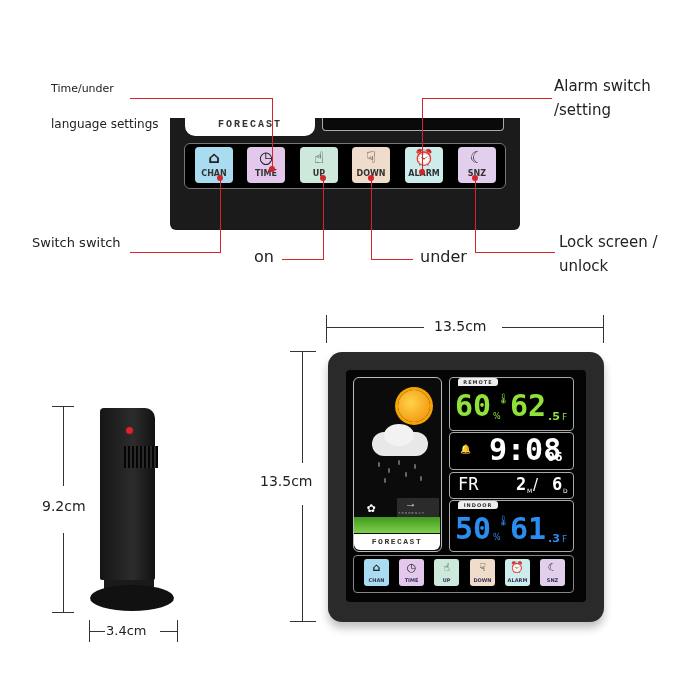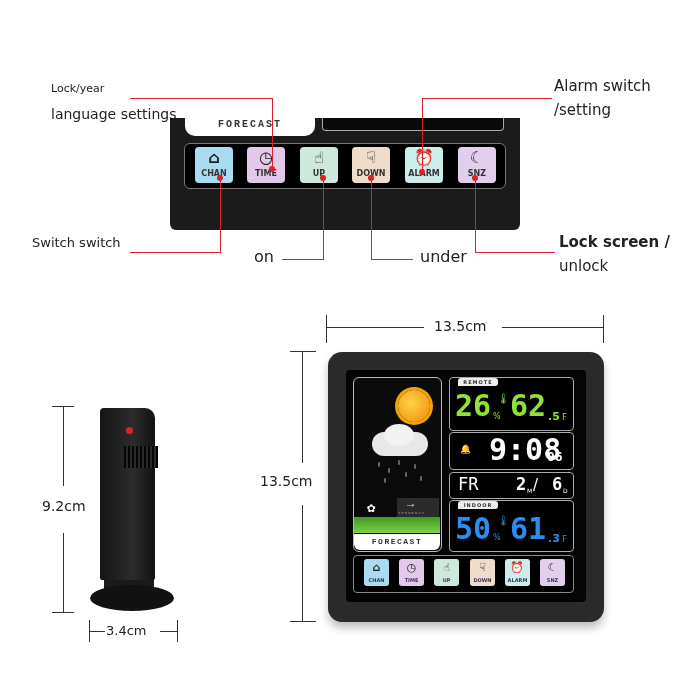--- a/index.html
+++ b/index.html
@@ -105,28 +105,28 @@
 <div class="dot" style="left:320px;top:175px;"></div>
 
 <div class="red" style="left:371px;top:259px;width:42px;height:1px;"></div>
 <div class="red" style="left:371px;top:178px;width:1px;height:82px;"></div>
 <div class="dot" style="left:368px;top:175px;"></div>
 
 <div class="red" style="left:475px;top:252px;width:80px;height:1px;"></div>
 <div class="red" style="left:475px;top:178px;width:1px;height:75px;"></div>
 <div class="dot" style="left:472px;top:175px;"></div>
 
-<div class="lbl" style="left:51px;top:82px;font-size:11px;">Lock/year</div>
-<div class="lbl" style="left:51px;top:106px;font-size:14px;">language settings</div>
+<div class="lbl" style="left:51px;top:82px;font-size:11px;">Time/under</div>
+<div class="lbl" style="left:51px;top:117px;font-size:12px;">language settings</div>
 <div class="lbl" style="left:554px;top:77px;font-size:15px;">Alarm switch</div>
 <div class="lbl" style="left:554px;top:101px;font-size:15px;">/setting</div>
 <div class="lbl" style="left:32px;top:235px;font-size:13px;">Switch switch</div>
 <div class="lbl" style="left:254px;top:247px;font-size:16px;">on</div>
 <div class="lbl" style="left:420px;top:247px;font-size:16px;">under</div>
-<div class="lbl" style="left:559px;top:233px;font-size:15px;font-weight:bold;">Lock screen /</div>
+<div class="lbl" style="left:559px;top:233px;font-size:15px;">Lock screen /</div>
 <div class="lbl" style="left:559px;top:257px;font-size:15px;">unlock</div>
 
 <div class="dim" style="left:326px;top:327px;width:98px;height:1px;"></div>
 <div class="dim" style="left:502px;top:327px;width:102px;height:1px;"></div>
 <div class="dim" style="left:326px;top:315px;width:1px;height:28px;"></div>
 <div class="dim" style="left:603px;top:315px;width:1px;height:28px;"></div>
 <div class="lbl" style="left:434px;top:318px;font-size:14px;">13.5cm</div>
 
 <div class="dim" style="left:302px;top:351px;width:1px;height:112px;"></div>
 <div class="dim" style="left:302px;top:505px;width:1px;height:117px;"></div>
@@ -168,21 +168,21 @@
 <div class="drop" style="left:420px;top:476px;"></div>
 <div id="flower" class="abs">✿</div>
 <div id="tendency" class="abs"></div>
 <div id="tend-arrow" class="abs">→</div>
 <div id="tend-txt" class="abs">TENDENCY</div>
 <div id="grass" class="abs"></div>
 <div id="fc-label" class="abs">FORECAST</div>
 
 <div id="p-remote" class="panel"></div>
 <div class="tag" style="left:458px;top:378px;width:40px;">REMOTE</div>
-<div class="seg" style="left:455px;top:391px;font-size:30px;color:#8fe23a;">26</div>
+<div class="seg" style="left:455px;top:391px;font-size:30px;color:#8fe23a;">60</div>
 <div class="small" style="left:493px;top:412px;font-size:8px;color:#8fe23a;">%</div>
 <div class="small" style="left:497px;top:393px;font-size:10px;color:#8fe23a;">🌡</div>
 <div class="seg" style="left:510px;top:391px;font-size:30px;color:#8fe23a;">62</div>
 <div class="small" style="left:548px;top:410px;font-size:11px;color:#8fe23a;font-weight:bold;">.5</div>
 <div class="small" style="left:562px;top:412px;font-size:9px;color:#8fe23a;">F</div>
 
 <div id="p-time" class="panel"></div>
 <div class="small" style="left:460px;top:444px;font-size:9px;color:#aaa;">🔔</div>
 <div class="seg" style="left:489px;top:435px;font-size:30px;color:#fff;">9:08</div>
 <div class="seg" style="left:547px;top:450px;font-size:13px;color:#fff;">06</div>

